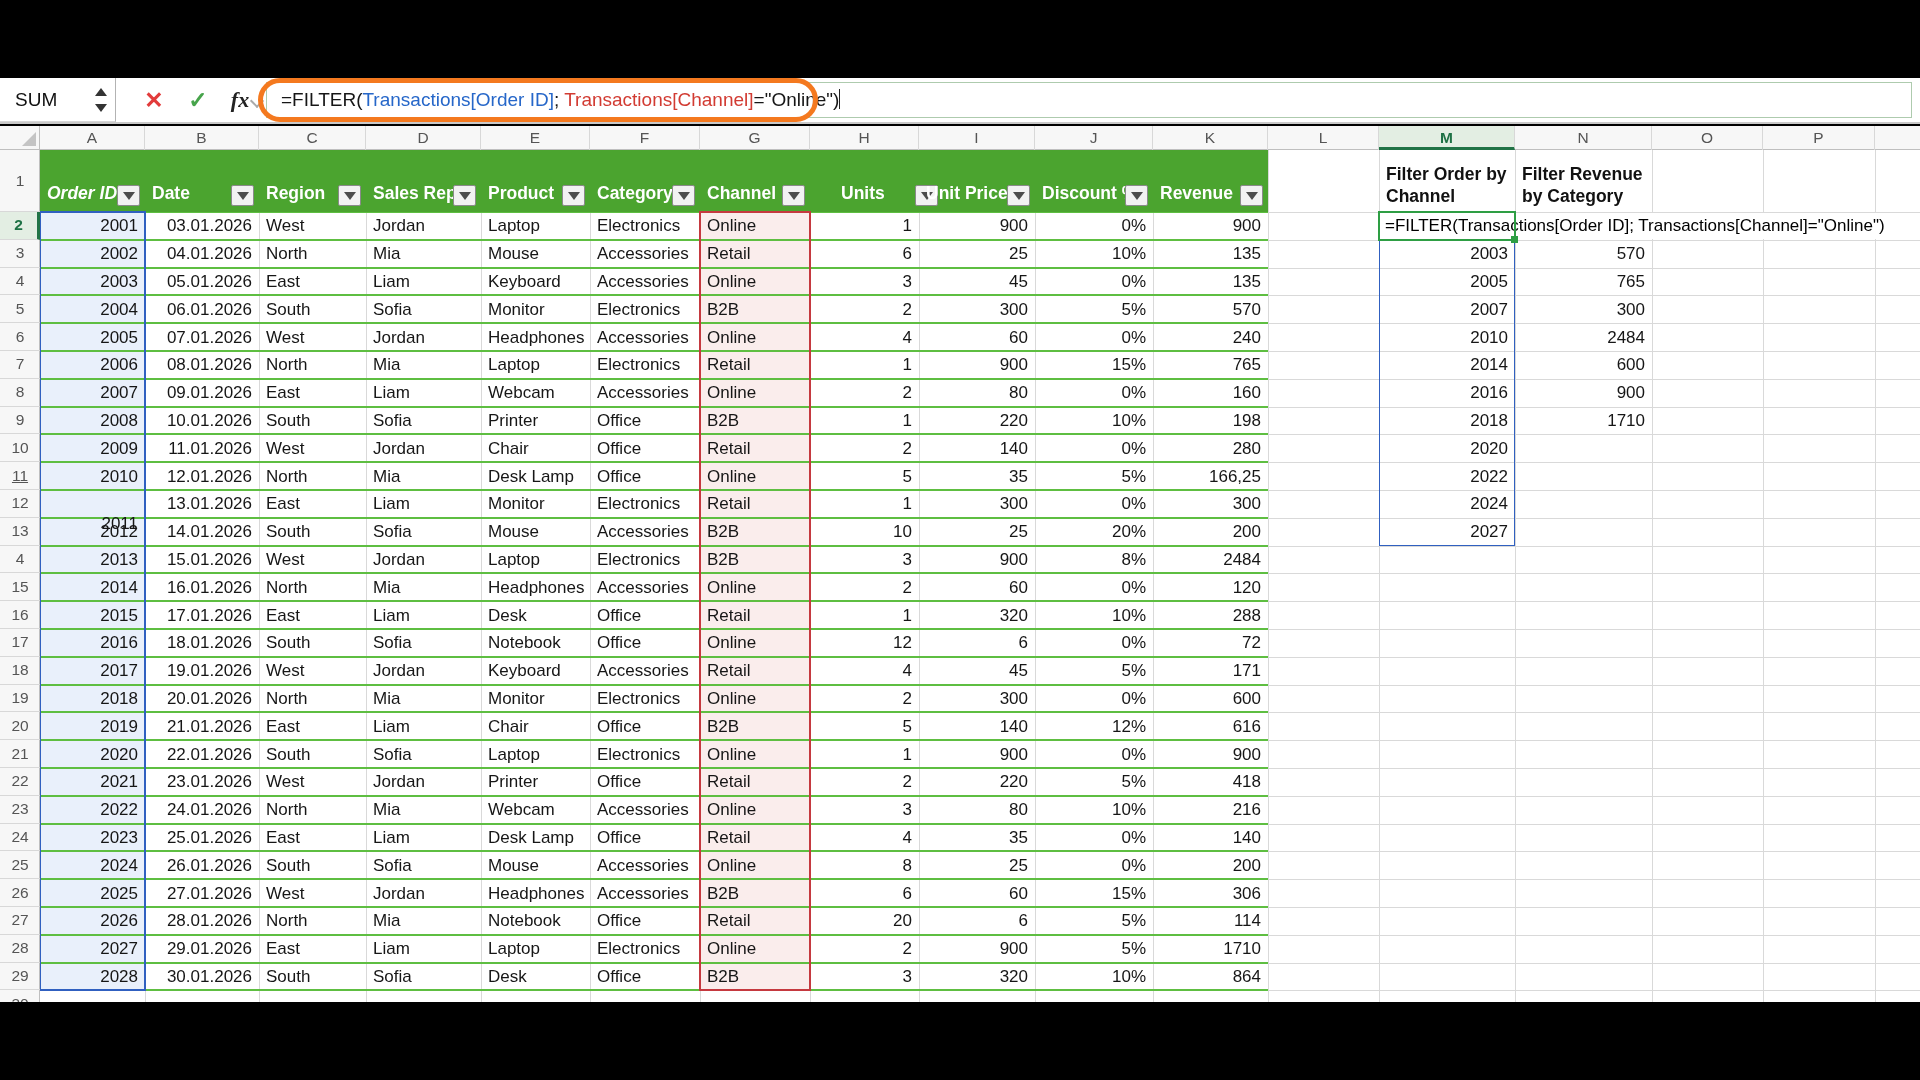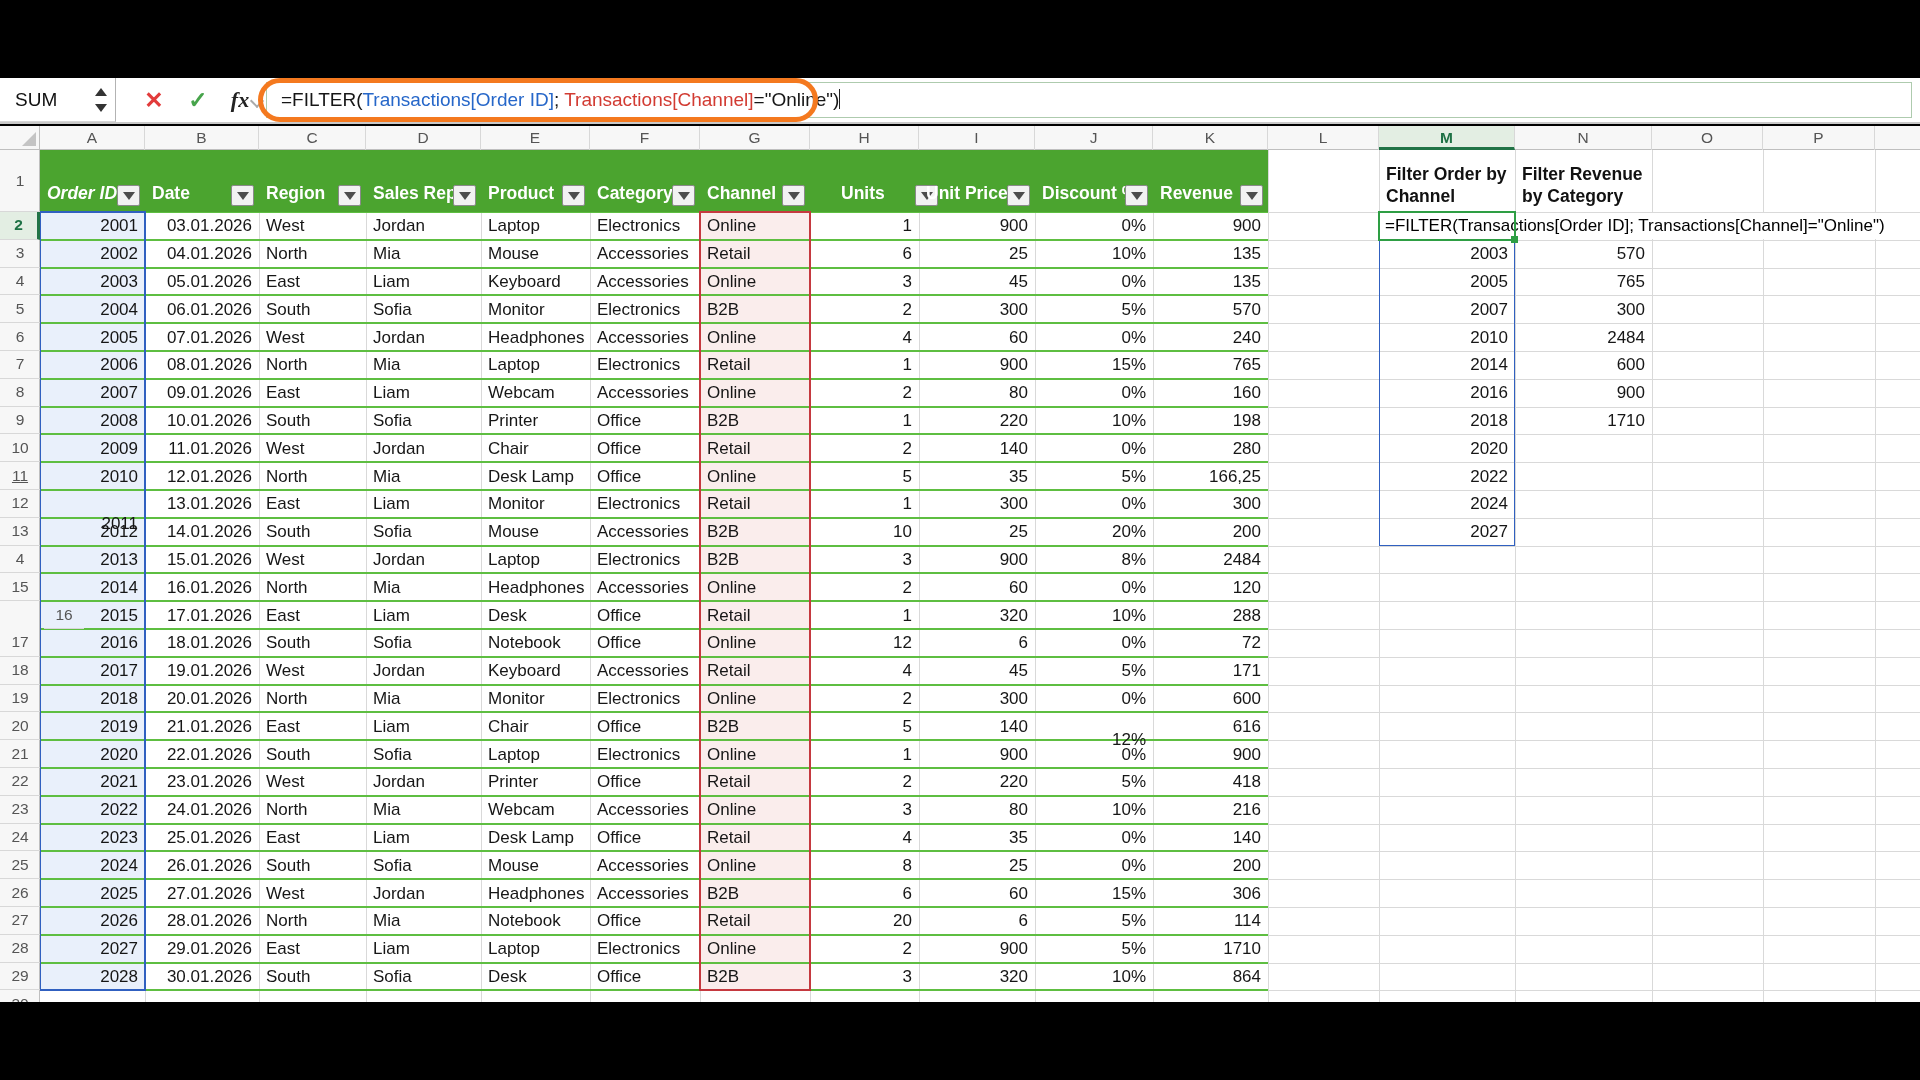--- a/index.html
+++ b/index.html
@@ -448,21 +448,21 @@
       <div class="cell num" style="left: 1153px; top: 558.6px; width: 115px; height: 27.8px; z-index: 5;">600</div>
       <div class="cell num" style="left: 40px; top: 586.4px; width: 105px; height: 27.8px; z-index: 5;">2019</div>
       <div class="cell num" style="left: 145px; top: 586.4px; width: 114px; height: 27.8px; z-index: 5;">21.01.2026</div>
       <div class="cell txt" style="left: 259px; top: 586.4px; width: 107px; height: 27.8px; z-index: 5;">East</div>
       <div class="cell txt" style="left: 366px; top: 586.4px; width: 115px; height: 27.8px; z-index: 5;">Liam</div>
       <div class="cell txt" style="left: 481px; top: 586.4px; width: 109px; height: 27.8px; z-index: 5;">Chair</div>
       <div class="cell txt" style="left: 590px; top: 586.4px; width: 110px; height: 27.8px; z-index: 5;">Office</div>
       <div class="cell txt" style="left: 700px; top: 586.4px; width: 110px; height: 27.8px; z-index: 5;">B2B</div>
       <div class="cell num" style="left: 810px; top: 586.4px; width: 109px; height: 27.8px; z-index: 5;">5</div>
       <div class="cell num" style="left: 919px; top: 586.4px; width: 116px; height: 27.8px; z-index: 5;">140</div>
-      <div class="cell num" style="left: 1035px; top: 600px; width: 118px; height: 27.8px; z-index: 5;">12%</div>
+      <div class="cell num" style="left: 1035px; top: 587px; width: 118px; height: 27.8px; z-index: 5;">12%</div>
       <div class="cell num" style="left: 1153px; top: 586.4px; width: 115px; height: 27.8px; z-index: 5;">616</div>
       <div class="cell num" style="left: 40px; top: 614.2px; width: 105px; height: 27.8px; z-index: 5;">2020</div>
       <div class="cell num" style="left: 145px; top: 614.2px; width: 114px; height: 27.8px; z-index: 5;">22.01.2026</div>
       <div class="cell txt" style="left: 259px; top: 614.2px; width: 107px; height: 27.8px; z-index: 5;">South</div>
       <div class="cell txt" style="left: 366px; top: 614.2px; width: 115px; height: 27.8px; z-index: 5;">Sofia</div>
       <div class="cell txt" style="left: 481px; top: 614.2px; width: 109px; height: 27.8px; z-index: 5;">Laptop</div>
       <div class="cell txt" style="left: 590px; top: 614.2px; width: 110px; height: 27.8px; z-index: 5;">Electronics</div>
       <div class="cell txt" style="left: 700px; top: 614.2px; width: 110px; height: 27.8px; z-index: 5;">Online</div>
       <div class="cell num" style="left: 810px; top: 614.2px; width: 109px; height: 27.8px; z-index: 5;">1</div>
       <div class="cell num" style="left: 919px; top: 614.2px; width: 116px; height: 27.8px; z-index: 5;">900</div>
@@ -609,21 +609,21 @@
         <div class="rowhead" style="top: 197.2px; height: 27.8px;">6</div>
         <div class="rowhead" style="top: 225px; height: 27.8px;">7</div>
         <div class="rowhead" style="top: 252.8px; height: 27.8px;">8</div>
         <div class="rowhead" style="top: 280.6px; height: 27.8px;">9</div>
         <div class="rowhead" style="top: 308.4px; height: 27.8px;">10</div>
         <div class="rowhead" style="top: 336.2px; height: 27.8px; text-decoration: underline;">11</div>
         <div class="rowhead" style="top: 364px; height: 27.8px;">12</div>
         <div class="rowhead" style="top: 391.8px; height: 27.8px;">13</div>
         <div class="rowhead" style="top: 419.6px; height: 27.8px;">4</div>
         <div class="rowhead" style="top: 447.4px; height: 27.8px;">15</div>
-        <div class="rowhead" style="top: 475.2px; height: 27.8px; margin-left: 44px;">16</div>
+        <div class="rowhead" style="top: 475.2px; height: 27.8px;">16</div>
         <div class="rowhead" style="top: 503px; height: 27.8px;">17</div>
         <div class="rowhead" style="top: 530.8px; height: 27.8px;">18</div>
         <div class="rowhead" style="top: 558.6px; height: 27.8px;">19</div>
         <div class="rowhead" style="top: 586.4px; height: 27.8px;">20</div>
         <div class="rowhead" style="top: 614.2px; height: 27.8px;">21</div>
         <div class="rowhead" style="top: 642px; height: 27.8px;">22</div>
         <div class="rowhead" style="top: 669.8px; height: 27.8px;">23</div>
         <div class="rowhead" style="top: 697.6px; height: 27.8px;">24</div>
         <div class="rowhead" style="top: 725.4px; height: 27.8px;">25</div>
         <div class="rowhead" style="top: 753.2px; height: 27.8px;">26</div>

